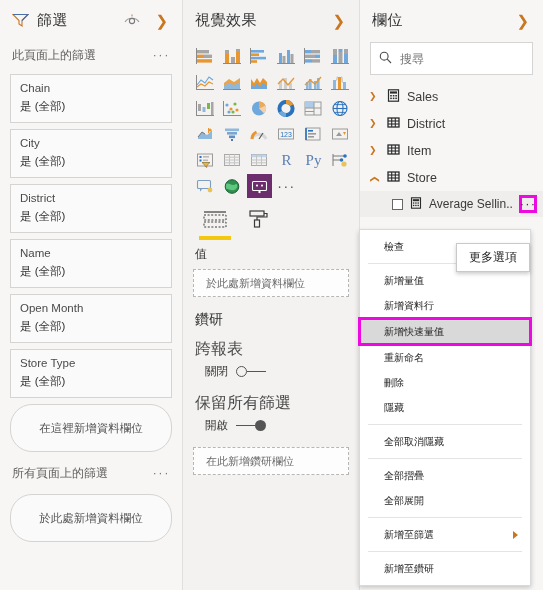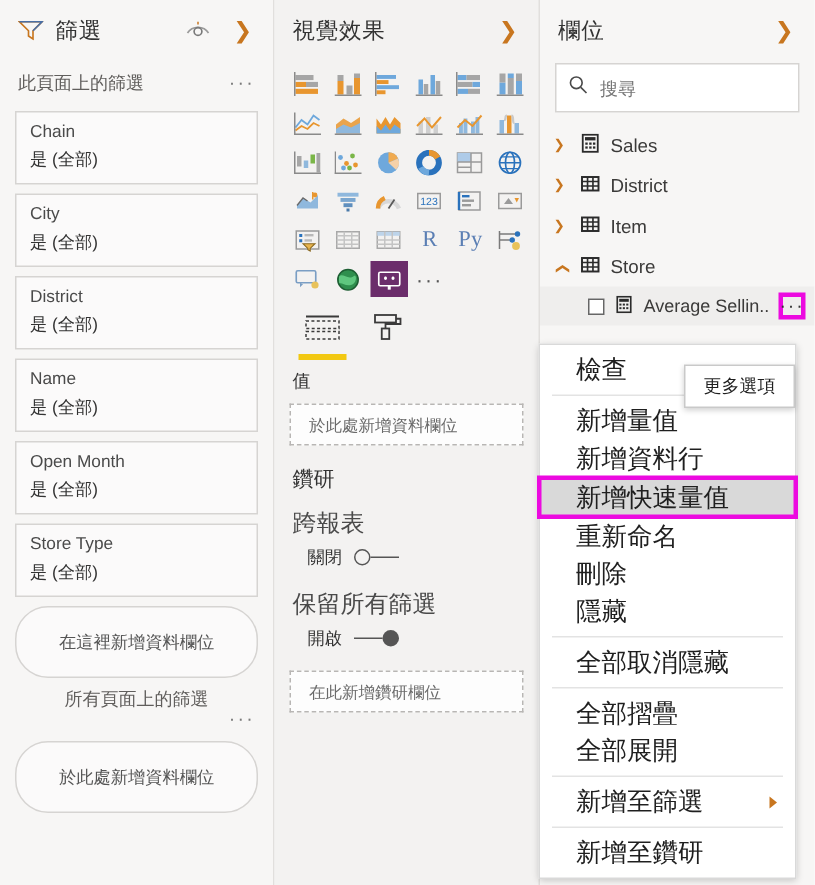--- a/index.html
+++ b/index.html
@@ -133,21 +133,21 @@
 
   
   .ctx-menu {
     position: absolute; left: 359px; top: 229px; width: 172px;
     background: #ffffff; border: 1px solid #d9d9d9;
     box-shadow: 0 1.6px 5px rgba(0,0,0,.22);
     padding: 4px 0; z-index: 40;
   }
   .ctx-item {
     height: 25px; display: flex; align-items: center;
-    padding-left: 24px; font-size: 17px; color: #1f1f1f; cursor: pointer;
+    padding-left: 24px; font-size: 10px; color: #1f1f1f; cursor: pointer;
     position: relative;
   }
   .ctx-item.marked {
     background: #d9d9d9; outline: 3px solid #ec0ae0; outline-offset: -1px;
     z-index: 2; margin: 1px 0;
   }
   .ctx-sep { height: 1px; background: #e3e3e3; margin: 4px 8px; }
   .submenu-arrow {
     position: absolute; right: 12px; width: 0; height: 0;
     border-left: 5px solid #c8761f;
@@ -215,21 +215,21 @@
       <div class="fc-name">Open Month</div>
       <div class="fc-val">是 (全部)</div>
     </div>
     <div class="filter-card">
       <div class="fc-name">Store Type</div>
       <div class="fc-val">是 (全部)</div>
     </div>
 
     <div class="drop-box tall">在這裡新增資料欄位</div>
 
-    <div class="section-row" style="flex-direction:column;">
+    <div class="section-row" style="">
       <span class="section-label">所有頁面上的篩選</span>
       <span class="ellips">···</span>
     </div>
     <div class="drop-box tall">於此處新增資料欄位</div>
   </div>
 
   <div class="panel" id="viz-panel">
     <div class="panel-head">
       <span class="panel-title">視覺效果</span>
       <span class="head-spacer"></span>

